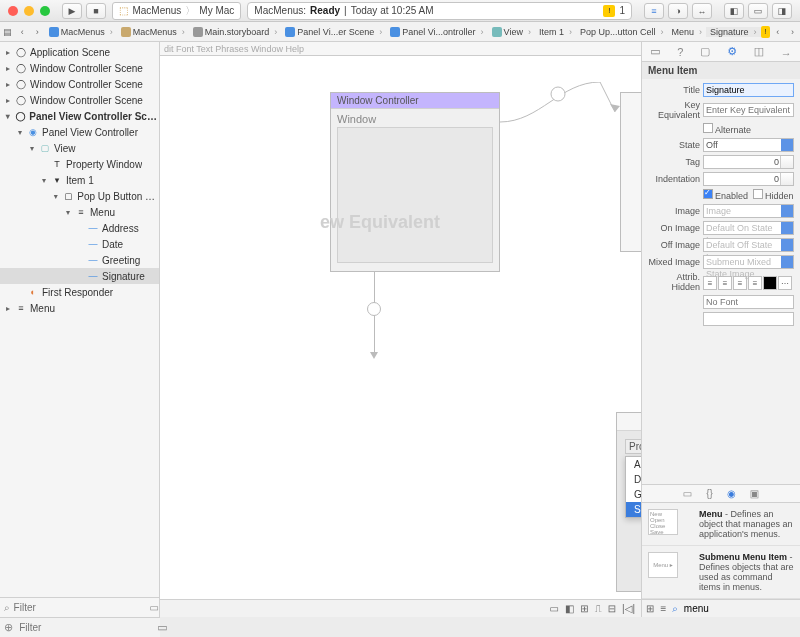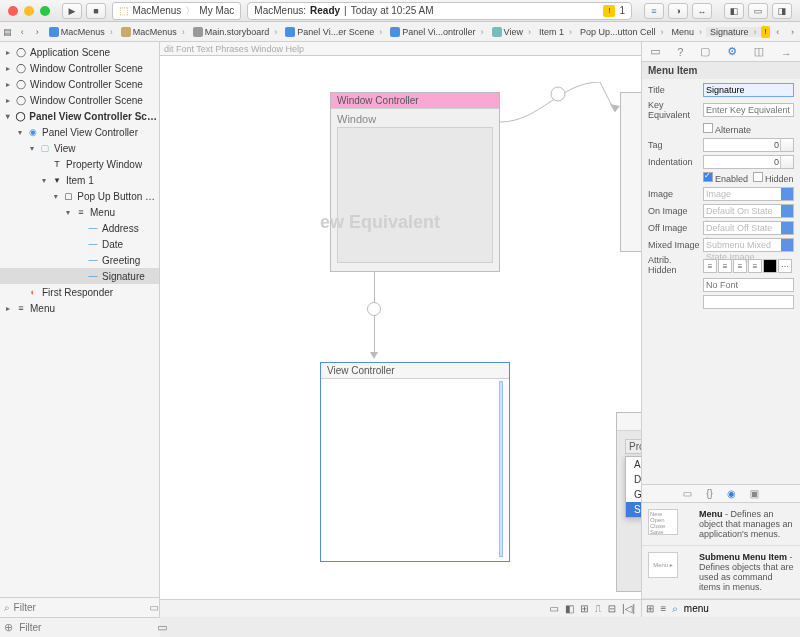--- a/index.html
+++ b/index.html
@@ -29,21 +29,21 @@
 .tree-row{display:flex;align-items:center;height:16px;padding-left:4px;gap:3px;cursor:default}
 .tree-row.sel{background:#dcdcdc}
 .tree-row .disc{width:8px;font-size:8px;color:#666;text-align:center}
 .tree-row .ico{width:12px;height:12px;display:inline-flex;align-items:center;justify-content:center;font-size:9px}
 .tree-row .lbl{white-space:nowrap;overflow:hidden;text-overflow:ellipsis}
 .sidebar-foot{height:20px;border-top:1px solid #d0d0d0;display:flex;align-items:center;padding:0 4px;gap:4px}
 .sidebar-foot input{flex:1;border:none;background:transparent;font-size:10px;outline:none}
 .canvas{flex:1;background:#fff;position:relative;border-right:1px solid #d0d0d0;overflow:hidden}
 .partial-menu{position:absolute;left:0;top:0;right:0;height:14px;background:#f6f6f6;border-bottom:1px solid #ccc;font-size:9px;color:#aaa;display:flex;align-items:center;padding-left:4px;gap:10px}
 .scene-box{position:absolute;border:1px solid #bdbdbd;background:#f0f0f0}
-.scene-title{background:#f9a8d4;border-bottom:1px solid #d0d0d0;padding:2px 6px;font-size:10px;color:#555}
+.scene-title{background:#c4b5fd;border-bottom:1px solid #d0d0d0;padding:2px 6px;font-size:10px;color:#555}
 .scene-body{position:relative}
 .ghost-text{position:absolute;color:#d0d0d0;font-size:18px;font-weight:bold;white-space:nowrap}
 .segue-line{position:absolute;border-left:1px solid #bbb}
 .segue-arrow{position:absolute;width:0;height:0;border-left:4px solid transparent;border-right:4px solid transparent;border-top:7px solid #bbb}
 .segue-circle{position:absolute;width:14px;height:14px;border:1px solid #bbb;border-radius:50%;background:#fff}
 .curve-path{position:absolute;pointer-events:none}
 .panel-scene{position:absolute;left:456px;top:370px;width:152px;height:180px;border:1px solid #bdbdbd;background:#e8e8e8}
 .panel-scene .dock{height:18px;background:#f6f6f6;border-bottom:1px solid #d6d6d6;display:flex;align-items:center;justify-content:center;gap:10px;font-size:10px}
 .panel-scene .content{padding:8px}
 .panel-scene .prop-lbl{font-size:10px;color:#555;margin-bottom:2px;border:1px solid #c9c9c9;background:#ededed;padding:1px 3px}
@@ -54,21 +54,21 @@
 .dropdown div{padding:2px 8px;font-size:10px}
 .dropdown div.sel{background:#3b7ddd;color:#fff}
 .canvas-foot{position:absolute;left:0;right:0;bottom:0;height:18px;background:#f2f2f2;border-top:1px solid #d0d0d0;display:flex;align-items:center;justify-content:flex-end;padding:0 6px;gap:6px;font-size:10px;color:#666}
 .inspector{width:158px;background:#f2f2f2;display:flex;flex-direction:column;overflow:hidden}
 .insp-tabs{height:20px;border-bottom:1px solid #d0d0d0;display:flex;align-items:center;justify-content:space-around;background:#f6f6f6}
 .insp-tabs span{font-size:11px;color:#888}
 .insp-tabs span.active{color:#3b7ddd}
 .insp-hdr{padding:3px 6px;font-size:10px;font-weight:bold;color:#444;background:#eaeaea}
 .insp-body{padding:4px 6px;font-size:9px;color:#555}
 .insp-row{display:flex;align-items:center;margin-bottom:3px;gap:3px}
-.insp-row .k{width:52px;font-size:9px;color:#555}
+.insp-row .k{width:52px;text-align:right;font-size:9px;color:#555}
 .insp-row .v{flex:1}
 .insp-row input[type=text]{width:100%;border:1px solid #c0c0c0;padding:1px 2px;font-size:9px;height:14px}
 .insp-row input.sel{border-color:#6fa8f5;background:#eaf2ff}
 .insp-row .combo{width:100%;height:14px;border:1px solid #c0c0c0;background:#fff;position:relative;font-size:9px;padding:0 2px;line-height:12px}
 .insp-row .combo::after{content:"";position:absolute;right:0;top:0;bottom:0;width:12px;background:#5c93e6}
 .insp-row .num{width:100%;height:14px;border:1px solid #c0c0c0;background:#fff;text-align:right;padding-right:14px;font-size:9px;position:relative;line-height:12px}
 .insp-row .num::after{content:"";position:absolute;right:0;top:0;bottom:0;width:12px;background:linear-gradient(#fff,#eee);border-left:1px solid #ccc}
 .chk{width:10px;height:10px;border:1px solid #aaa;background:#fff;display:inline-block;margin-right:2px;position:relative}
 .chk.on{background:#3b82f6}
 .chk.on::after{content:"✓";position:absolute;color:#fff;font-size:8px;left:0;top:-2px}
@@ -294,24 +294,20 @@
     <svg class="curve-path" style="left:340px;top:40px" width="130" height="80">
       <path d="M0,40 C40,40 60,0 100,0 L115,30" stroke="#bbb" fill="none" stroke-width="1"></path>
       <circle cx="58" cy="12" r="7" fill="#fff" stroke="#bbb"></circle>
       <polygon points="115,30 110,22 120,24" fill="#bbb"></polygon>
     </svg>
 
     <div class="segue-line" style="left:214px;top:230px;height:80px"></div>
     <div class="segue-circle" style="left:207px;top:260px"></div>
     <div class="segue-arrow" style="left:210px;top:310px"></div>
 
-    <div class="scene-box vc-box" style="left:160px;top:320px;width:190px;height:200px;background:#fff">
-      <div class="scene-title" style="background:#f6f6f6">View Controller</div>
-      <div style="position:absolute;right:6px;top:18px;bottom:4px;width:4px;background:#cfe0ff;border:1px solid #9cc0ff"></div>
-    </div>
 
     <div class="panel-scene">
       <div class="dock">
         
         
         
       </div>
       <div class="content">
         <div class="prop-lbl">Property</div>
         <div class="popup-wrap">
@@ -353,20 +349,26 @@
         </div>
       <div class="insp-row">
           <div class="k">Key Equivalent</div>
           <div class="v"><input type="text" placeholder="Enter Key Equivalent" style=""></div>
         </div>
       <div class="insp-row">
           <div class="k"></div>
           <div class="v"><span class="chk"></span><span>Alternate</span></div>
         </div>
       <div class="insp-row">
+          <div class="k">State</div>
+          <div class="v">
+            <div class="combo">Off</div>
+          </div>
+        </div>
+      <div class="insp-row">
           <div class="k">Tag</div>
           <div class="v">
             <div class="num">0</div>
           </div>
         </div>
       <div class="insp-row">
           <div class="k">Indentation</div>
           <div class="v">
             <div class="num">0</div>
           </div>

